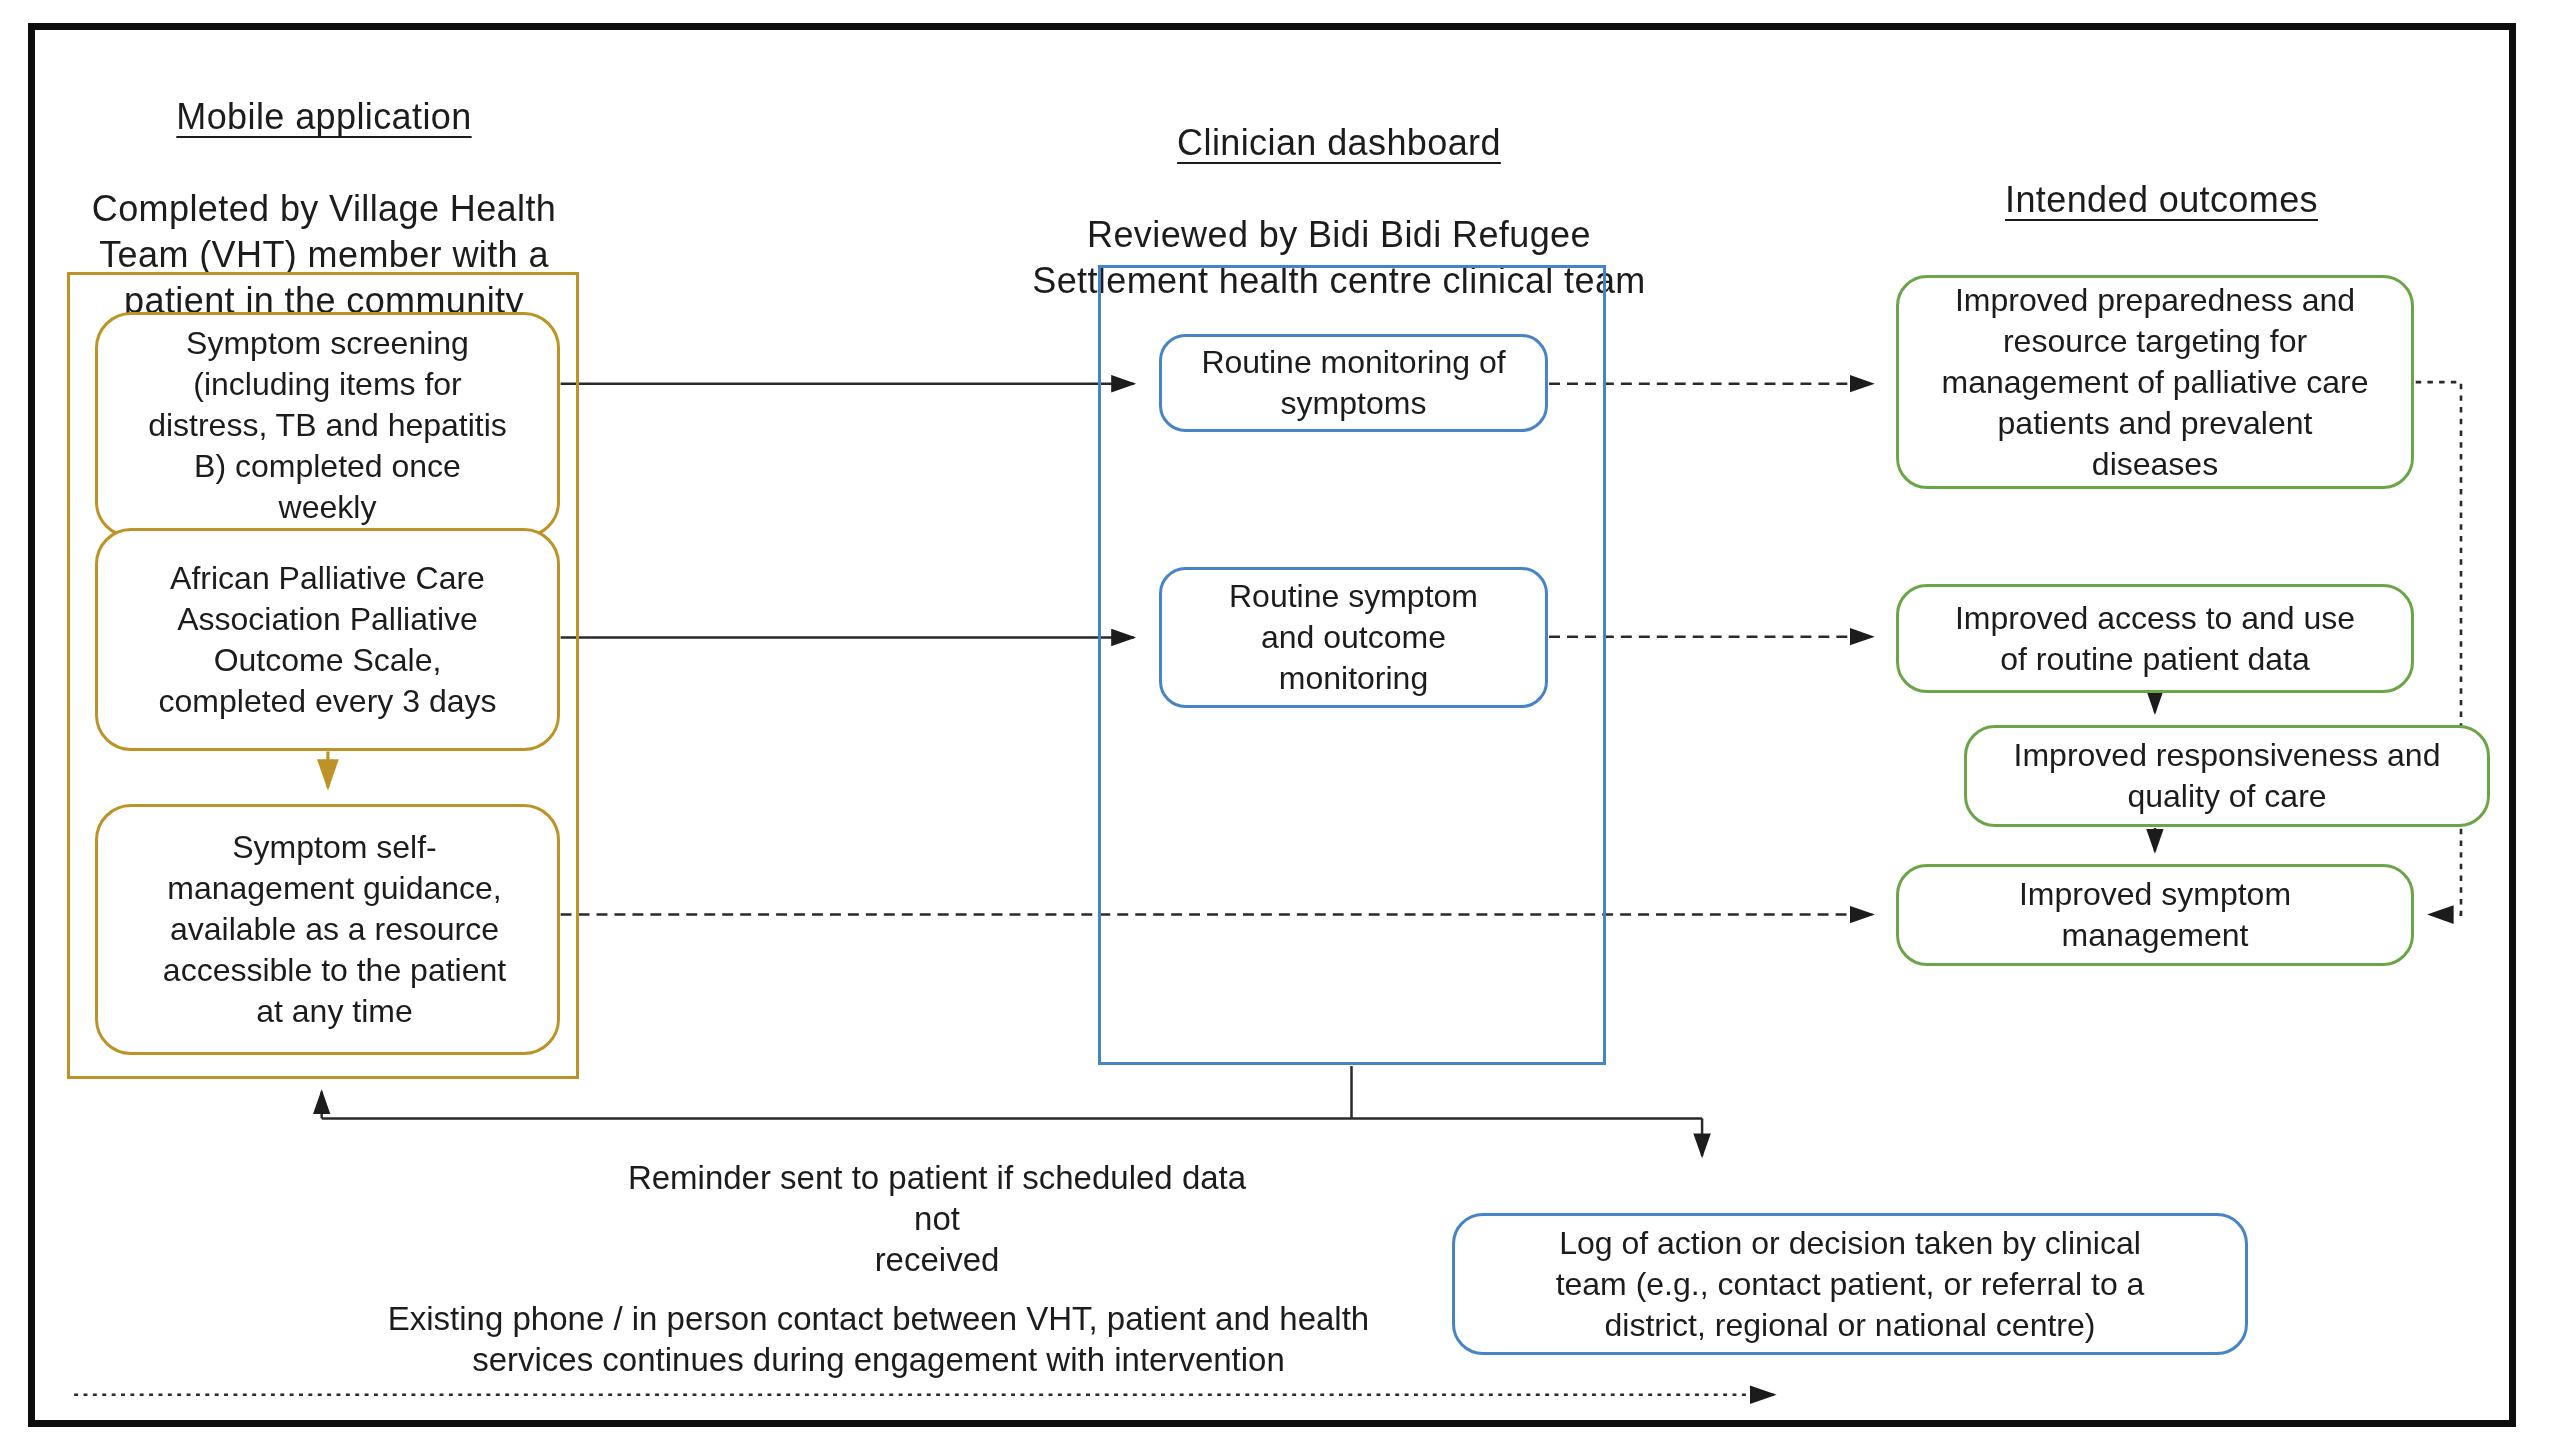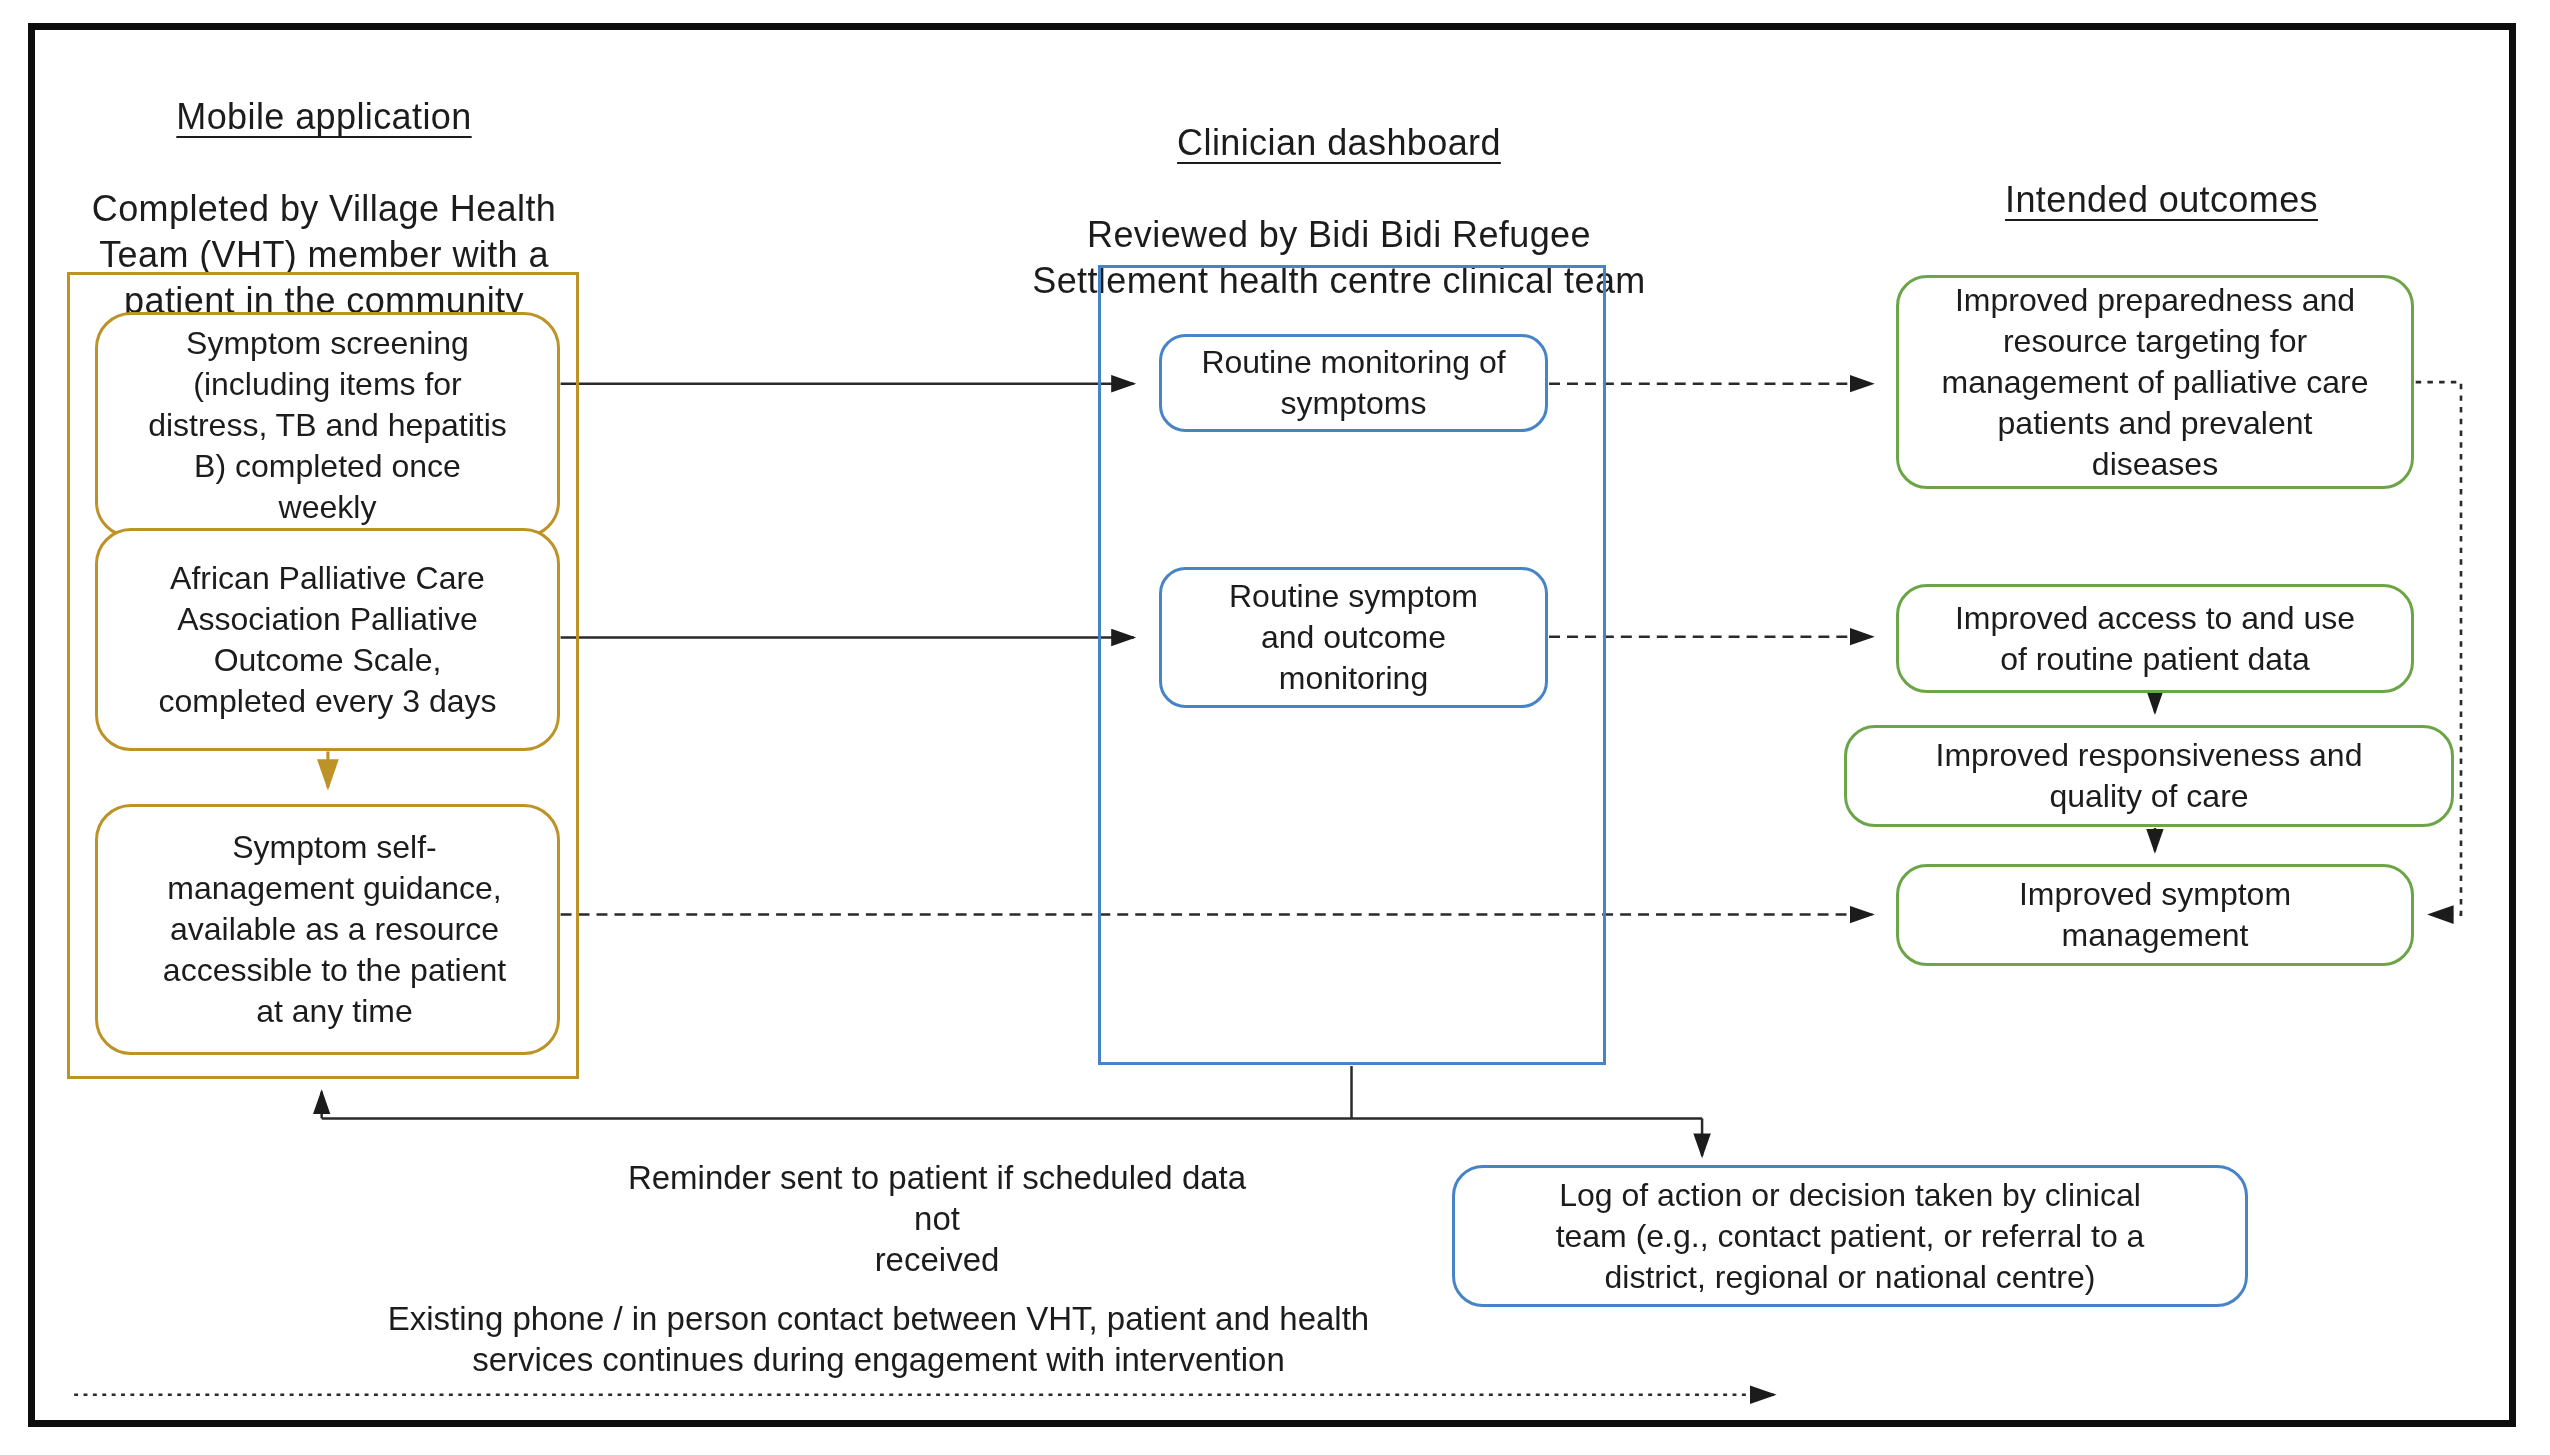--- a/index.html
+++ b/index.html
@@ -124,28 +124,28 @@
     <div class="title">Intended outcomes</div>
   </div>
 
   <div class="abs rbox green-b" style="left:1896px; top:275px; width:518px; height:214px; border-radius:31px;">Improved preparedness and
 resource targeting for
 management of palliative care
 patients and prevalent
 diseases</div>
   <div class="abs rbox green-b" style="left:1896px; top:584px; width:518px; height:109px; border-radius:31px;">Improved access to and use
 of routine patient data</div>
-  <div class="abs rbox green-b" style="left:1844px; top:725px; width:610px; height:102px; border-radius:31px;">Improved responsiveness and
+  <div class="abs rbox green-b" style="left:1964px; top:725px; width:526px; height:102px; border-radius:31px;">Improved responsiveness and
 quality of care</div>
   <div class="abs rbox green-b" style="left:1896px; top:864px; width:518px; height:102px; border-radius:31px;">Improved symptom
 management</div>
 
   <div class="abs note" style="left:601px; top:1134px; width:672px;margin-top:23px;">Reminder sent to patient if scheduled data not
 received</div>
 
-  <div class="abs rbox blue-b" style="left:1452px; top:1165px; width:796px; height:142px; border-radius:31px;">Log of action or decision taken by clinical
+  <div class="abs rbox blue-b" style="left:1452px; top:1213px; width:796px; height:142px; border-radius:31px;">Log of action or decision taken by clinical
 team (e.g., contact patient, or referral to a
 district, regional or national centre)</div>
 
   <div class="abs note" style="left:328px; top:1298px; width:1101px;">Existing phone / in person contact between VHT, patient and health
 services continues during engagement with intervention</div>
 </div>
 
 
 </body></html>

